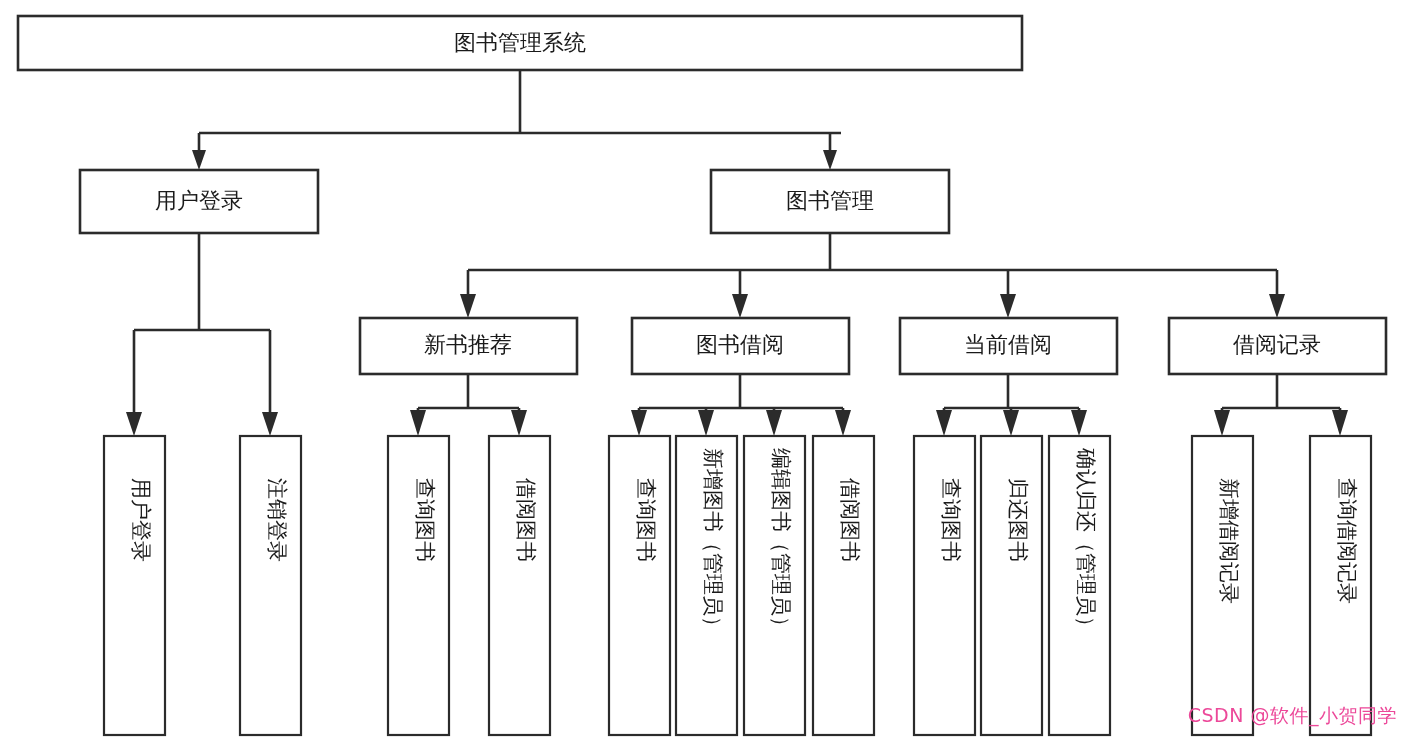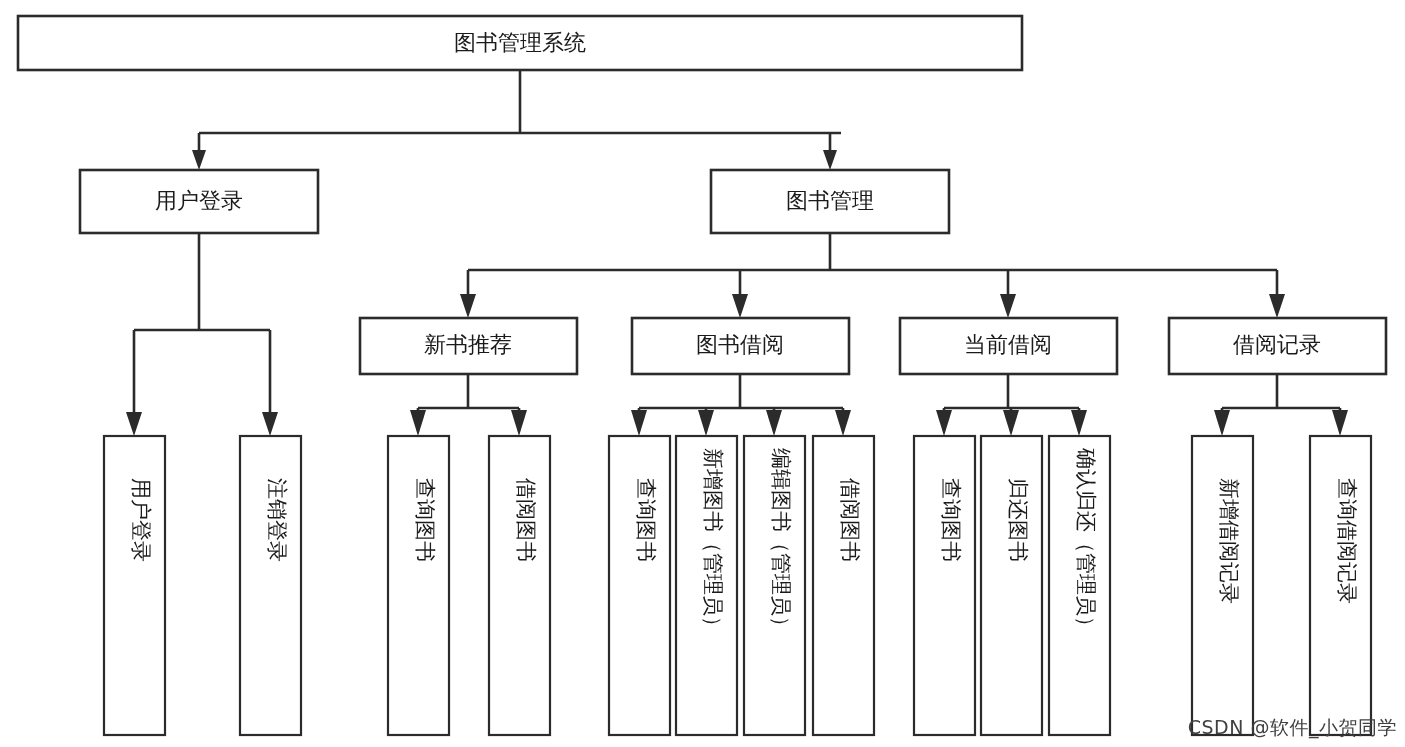--- a/index.html
+++ b/index.html
@@ -51,24 +51,24 @@
   }
   .node-label-v {
     font-family: "DejaVu Sans", "Liberation Sans", sans-serif;
     font-size: 21px;
     fill: #1a1a1a;
     text-anchor: middle;
   }
   .watermark {
     position: absolute;
     right: 8px;
-    bottom: 6px;
+    bottom: 18px;
     font-family: "DejaVu Sans", "Liberation Sans", sans-serif;
     font-size: 19px;
-    color: #404040;
+    color: #ec4899;
     letter-spacing: 0.5px;
     white-space: nowrap;
     pointer-events: none;
     text-align: center;
   }
 </style>
 </head>
 <body>
 
 <div id="diagram-root">

